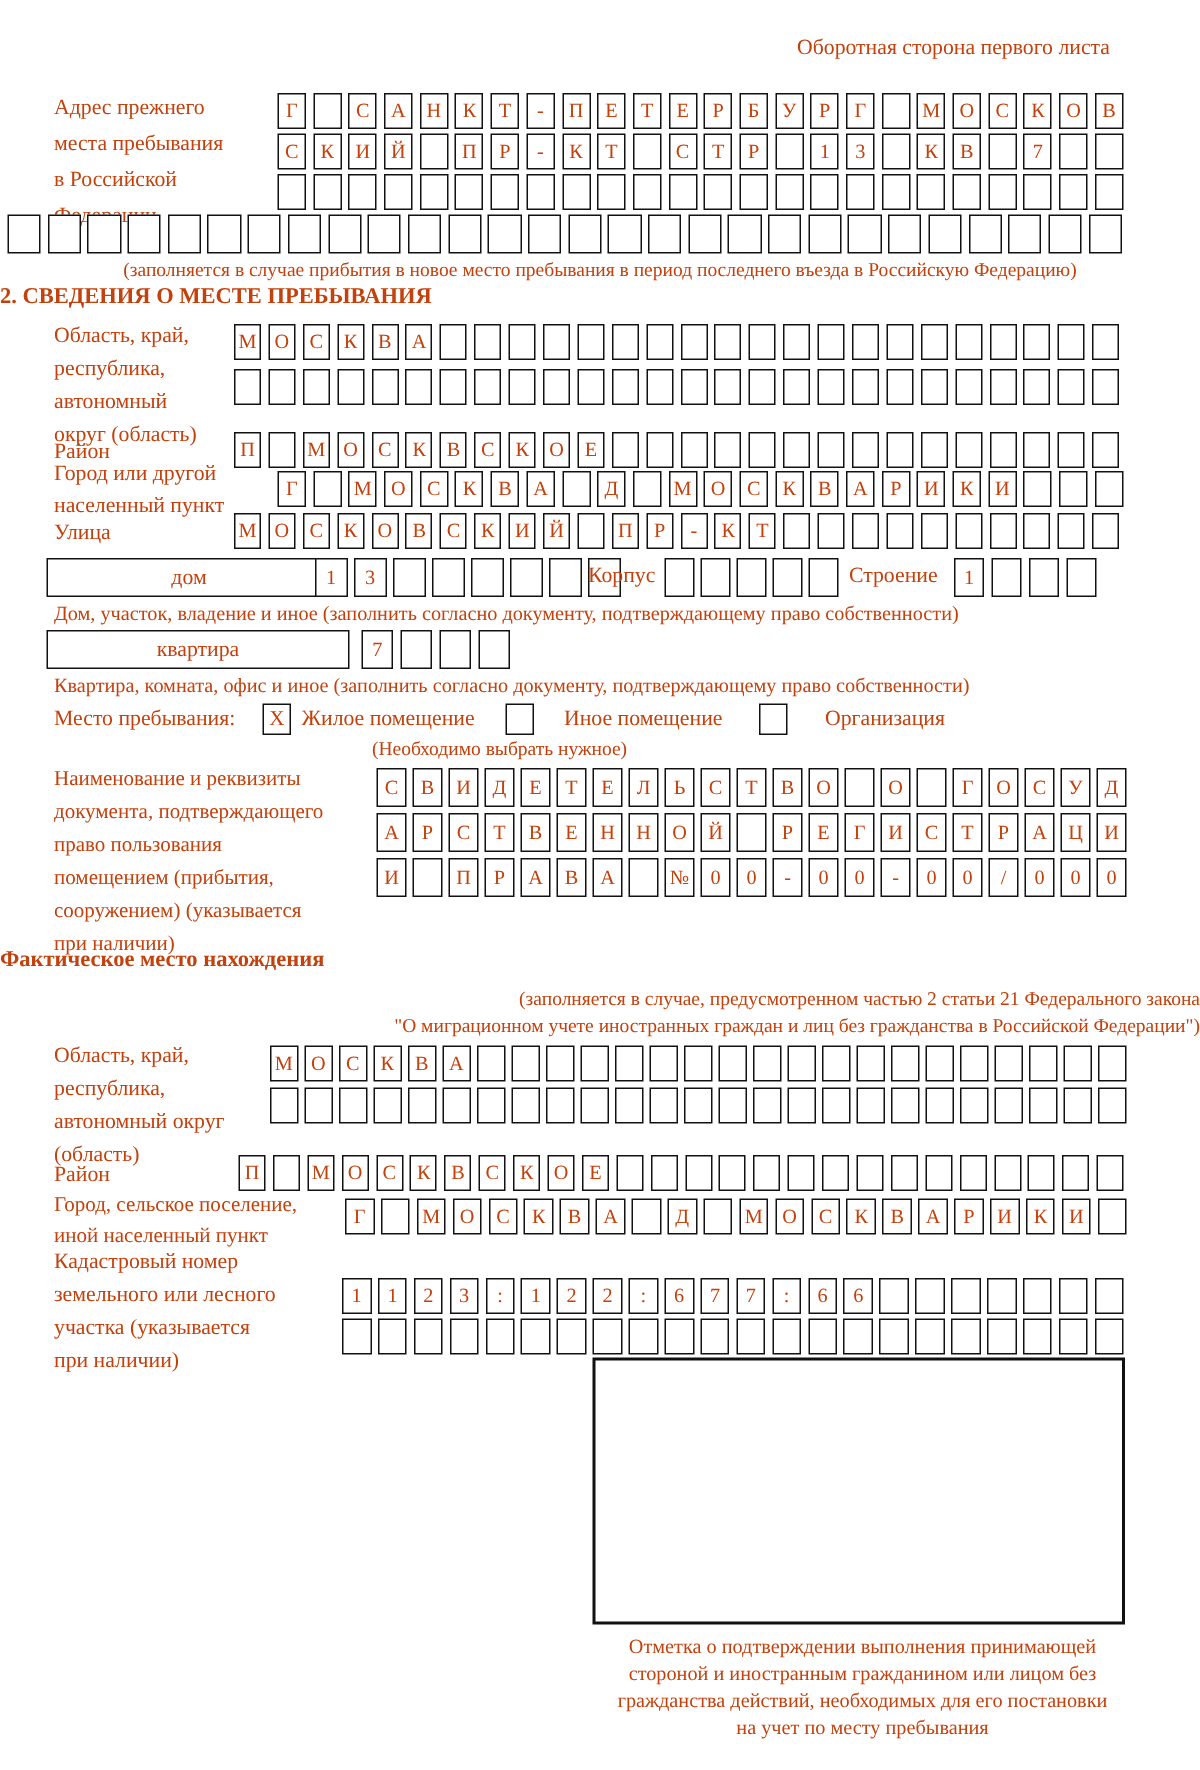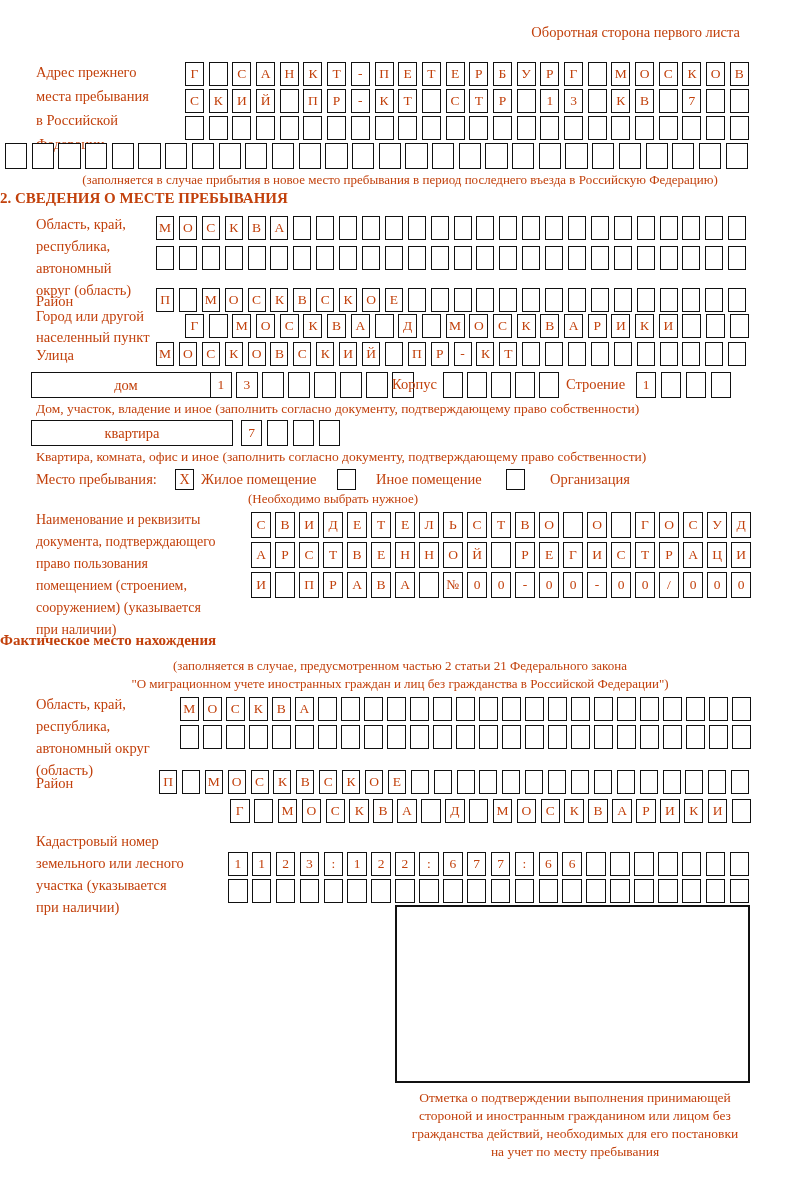--- a/index.html
+++ b/index.html
@@ -346,21 +346,21 @@
   <div class="inline-lbl" style="left:201px;top:471px;">Жилое помещение</div>
   <div class="checkbox" style="left:337px;top:469px;"></div>
   <div class="inline-lbl" style="left:376px;top:471px;">Иное помещение</div>
   <div class="checkbox" style="left:506px;top:469px;"></div>
   <div class="inline-lbl" style="left:550px;top:471px;">Организация</div>
   <div class="abs cap" style="left:133px;top:491px;width:400px;">(Необходимо выбрать нужное)</div>
 
   <div class="abs lbl lh22" style="left:36px;top:509px;font-size:14px;">Наименование и реквизиты
 документа, подтверждающего
 право пользования
-помещением (строением,
+помещением (прибытия,
 сооружением) (указывается
 при наличии)</div>
   <div class="row r-doc" style="left:251px;top:512px;">
       <span class="cell">С</span>
       <span class="cell">В</span>
       <span class="cell">И</span>
       <span class="cell">Д</span>
       <span class="cell">Е</span>
       <span class="cell">Т</span>
       <span class="cell">Е</span>
@@ -420,21 +420,21 @@
       <span class="cell">-</span>
       <span class="cell">0</span>
       <span class="cell">0</span>
       <span class="cell">/</span>
       <span class="cell">0</span>
       <span class="cell">0</span>
       <span class="cell">0</span>
     </div>
 
   <div class="abs title" style="left:0;top:632px;">Фактическое место нахождения</div>
-  <div class="abs cap" style="left:0;top:657px;width:800px;line-height:18px;">(заполняется в случае, предусмотренном частью 2 статьи 21 Федерального закона
+  <div class="abs cap" style="left:0;top:657px;width:800px;line-height:18px;text-align:right;">(заполняется в случае, предусмотренном частью 2 статьи 21 Федерального закона
 "О миграционном учете иностранных граждан и лиц без гражданства в Российской Федерации")</div>
 
   <div class="abs lbl lh22" style="left:36px;top:693px;">Область, край,
 республика,
 автономный округ
 (область)</div>
   <div class="row r-fr" style="left:180px;top:697px;">
       <span class="cell">М</span>
       <span class="cell">О</span>
       <span class="cell">С</span>
@@ -512,20 +512,22 @@
       <span class="cell"></span>
       <span class="cell"></span>
       <span class="cell"></span>
       <span class="cell"></span>
       <span class="cell"></span>
       <span class="cell"></span>
       <span class="cell"></span>
       <span class="cell"></span>
     </div>
 
+  <div class="abs lbl lh21" style="left:36px;top:793px;font-size:14px;">Город, сельское поселение,
+иной населенный пункт</div>
   <div class="row r-fc" style="left:230px;top:799px;">
       <span class="cell">Г</span>
       <span class="cell"></span>
       <span class="cell">М</span>
       <span class="cell">О</span>
       <span class="cell">С</span>
       <span class="cell">К</span>
       <span class="cell">В</span>
       <span class="cell">А</span>
       <span class="cell"></span>

